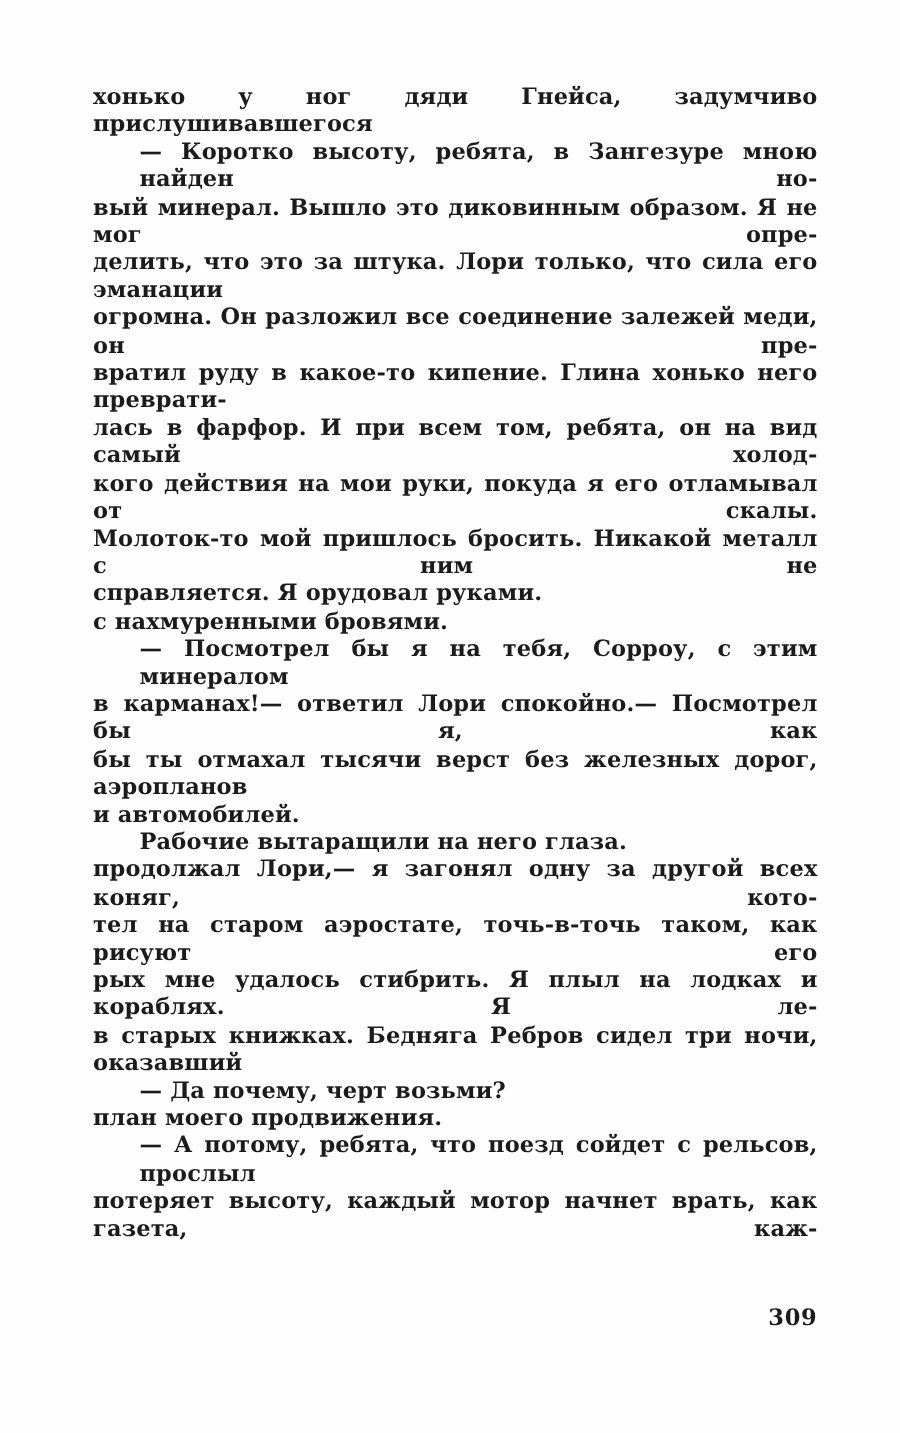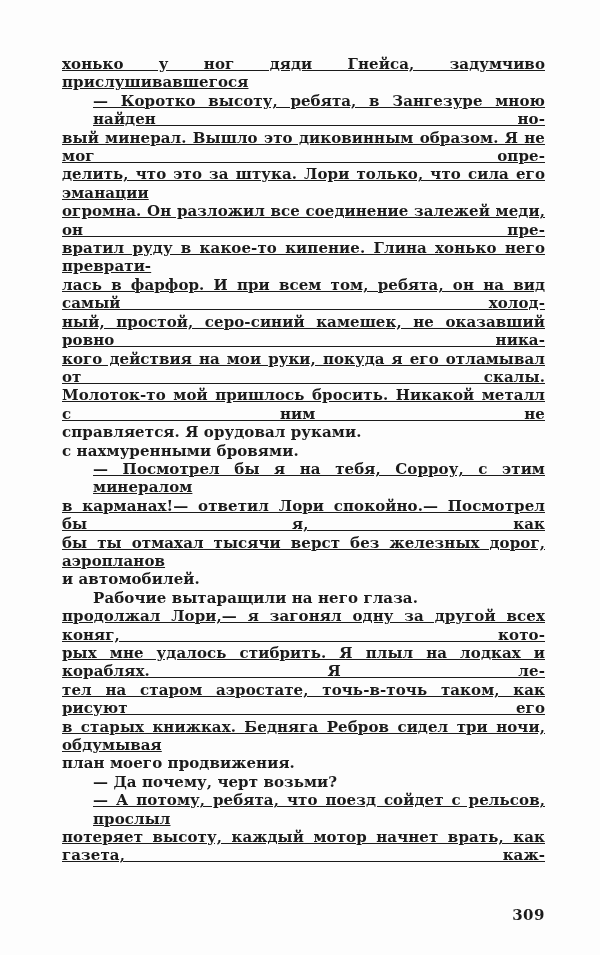--- a/index.html
+++ b/index.html
@@ -30,58 +30,56 @@
     line-height: 18.4px;
     text-align: left;
     letter-spacing: 0.1px;
   }
   .line.indent {
     padding-left: 31px;
   }
   .line.justify {
     text-align: justify;
     text-align-last: justify;
-    text-decoration: underline;
   }
   .page-number {
     position: absolute;
     left: 62px;
-    top: 906px;
+    top: 869px;
     width: 483px;
     text-align: right;
     font-size: 15px;
     font-weight: 700;
     letter-spacing: 0.5px;
   }
 </style>
 </head>
 <body>
 
 <div class="page">
   <div class="text-block">
       <div class="line justify">хонько у ног дяди Гнейса, задумчиво прислушивавшегося</div>
       <div class="line indent justify">— Коротко высоту, ребята, в Зангезуре мною найден но-</div>
       <div class="line justify">вый минерал. Вышло это диковинным образом. Я не мог опре-</div>
       <div class="line justify">делить, что это за штука. Лори только, что сила его эманации</div>
       <div class="line justify">огромна. Он разложил все соединение залежей меди, он пре-</div>
       <div class="line justify">вратил руду в какое-то кипение. Глина хонько него преврати-</div>
       <div class="line justify">лась в фарфор. И при всем том, ребята, он на вид самый холод-</div>
-      <div class="line justify">ный, простой, серо-синий камешек, не оказавший ровно ника-</div>
       <div class="line justify">кого действия на мои руки, покуда я его отламывал от скалы.</div>
       <div class="line justify">Молоток-то мой пришлось бросить. Никакой металл с ним не</div>
       <div class="line">справляется. Я орудовал руками.</div>
       <div class="line">с нахмуренными бровями.</div>
       <div class="line indent justify">— Посмотрел бы я на тебя, Сорроу, с этим минералом</div>
       <div class="line justify">в карманах!— ответил Лори спокойно.— Посмотрел бы я, как</div>
       <div class="line justify">бы ты отмахал тысячи верст без железных дорог, аэропланов</div>
       <div class="line">и автомобилей.</div>
       <div class="line indent">Рабочие вытаращили на него глаза.</div>
       <div class="line justify">продолжал Лори,— я загонял одну за другой всех коняг, кото-</div>
+      <div class="line justify">тел на старом аэростате, точь-в-точь таком, как рисуют его</div>
       <div class="line justify">рых мне удалось стибрить. Я плыл на лодках и кораблях. Я ле-</div>
-      <div class="line justify">тел на старом аэростате, точь-в-точь таком, как рисуют его</div>
-      <div class="line justify">в старых книжках. Бедняга Ребров сидел три ночи, обдумывая</div>
+      <div class="line justify">в старых книжках. Бедняга Ребров сидел три ночи, оказавший</div>
+      <div class="line indent">— Да почему, черт возьми?</div>
       <div class="line">план моего продвижения.</div>
-      <div class="line indent">— Да почему, черт возьми?</div>
       <div class="line indent justify">— А потому, ребята, что поезд сойдет с рельсов, прослыл</div>
       <div class="line justify">потеряет высоту, каждый мотор начнет врать, как газета, каж-</div>
     </div>
   <div class="page-number">309</div>
 </div>
 
 </body></html>

